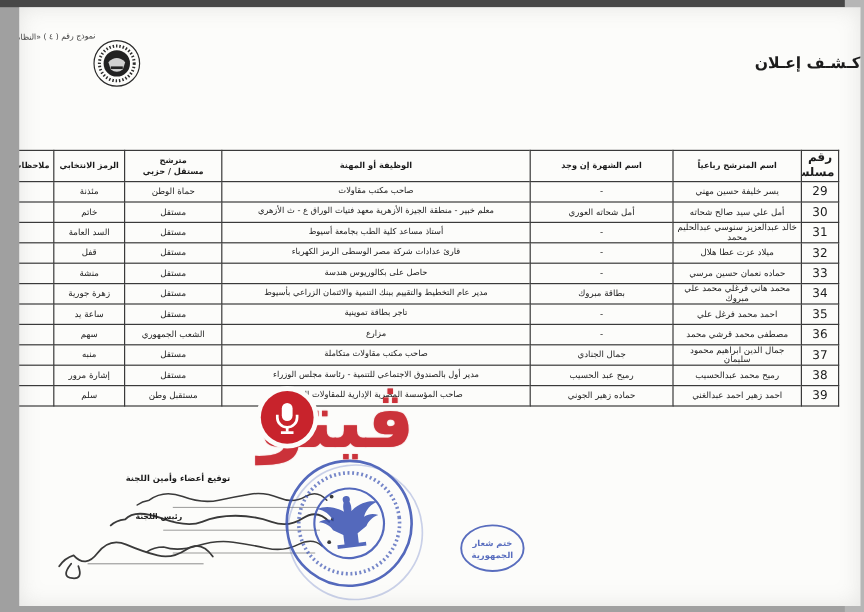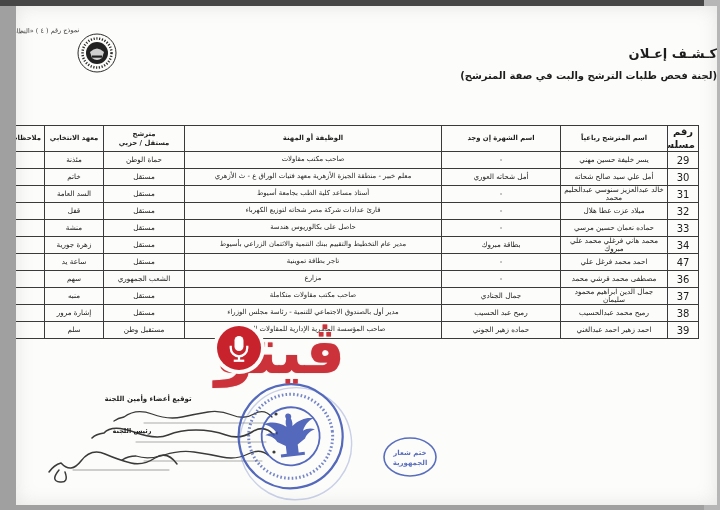--- a/index.html
+++ b/index.html
@@ -78,34 +78,33 @@
     <svg class="top-seal" viewBox="0 0 42 42">
       <circle cx="21" cy="21" r="19" fill="none" stroke="#2b2b2b" stroke-width="1"></circle>
       <circle cx="21" cy="21" r="14.5" fill="none" stroke="#2b2b2b" stroke-width="2.5" stroke-dasharray="1.2 1.6"></circle>
       <circle cx="21" cy="21" r="11" fill="#222"></circle>
       <path d="M14 20 q7 -7 14 0 l-2 6 q-5 4 -10 0 z" fill="#efefef" opacity=".85"></path>
       <rect x="16" y="23.5" width="10" height="2.2" fill="#222"></rect>
     </svg>
 
     <div class="titles">
       <div class="t1">كـشـف إعـلان</div>
-      <div class="t3">(لجنة فحص طلبات الترشح والبت في صفة المترشح)</div>
     </div>
 
     <table class="sheet" dir="rtl">
       <thead>
         <tr>
             <th>رقم
 مسلسل</th>
             <th>اسم المترشح رباعياً</th>
             <th>اسم الشهرة إن وجد</th>
             <th>الوظيفة أو المهنة</th>
             <th>مترشح
 مستقل / حزبي</th>
-            <th>معهد الانتخابي</th>
+            <th>الرمز الانتخابي</th>
             <th>ملاحظات</th>
           </tr>
       </thead>
       <tbody>
           <tr>
             <td>29</td>
             <td>يسر خليفة حسين مهني</td>
             <td>-</td>
             <td>صاحب مكتب مقاولات</td>
             <td>حماة الوطن</td>
@@ -127,21 +126,21 @@
             <td>-</td>
             <td>أستاذ مساعد كلية الطب بجامعة أسيوط</td>
             <td>مستقل</td>
             <td>السد العامة</td>
             <td></td>
           </tr>
           <tr>
             <td>32</td>
             <td>ميلاد عزت عطا هلال</td>
             <td>-</td>
-            <td>قارئ عدادات شركة مصر شحاته لتوزيع الكهرباء</td>
+            <td>قارئ عدادات شركة مصر الوسطى الرمز الكهرباء</td>
             <td>مستقل</td>
             <td>قفل</td>
             <td></td>
           </tr>
           <tr>
             <td>33</td>
             <td>حماده نعمان حسين مرسي</td>
             <td>-</td>
             <td>حاصل على بكالوريوس هندسة</td>
             <td>مستقل</td>
@@ -151,21 +150,21 @@
           <tr>
             <td>34</td>
             <td>محمد هاني فرغلي محمد علي مبروك</td>
             <td>بطاقة مبروك</td>
             <td>مدير عام التخطيط والتقييم ببنك التنمية والائتمان الزراعي بأسيوط</td>
             <td>مستقل</td>
             <td>زهرة جورية</td>
             <td></td>
           </tr>
           <tr>
-            <td>47</td>
+            <td>35</td>
             <td>احمد محمد فرغل علي</td>
             <td>-</td>
             <td>تاجر بطاقة تموينية</td>
             <td>مستقل</td>
             <td>ساعة يد</td>
             <td></td>
           </tr>
           <tr>
             <td>36</td>
             <td>مصطفى محمد قرشي محمد</td>

